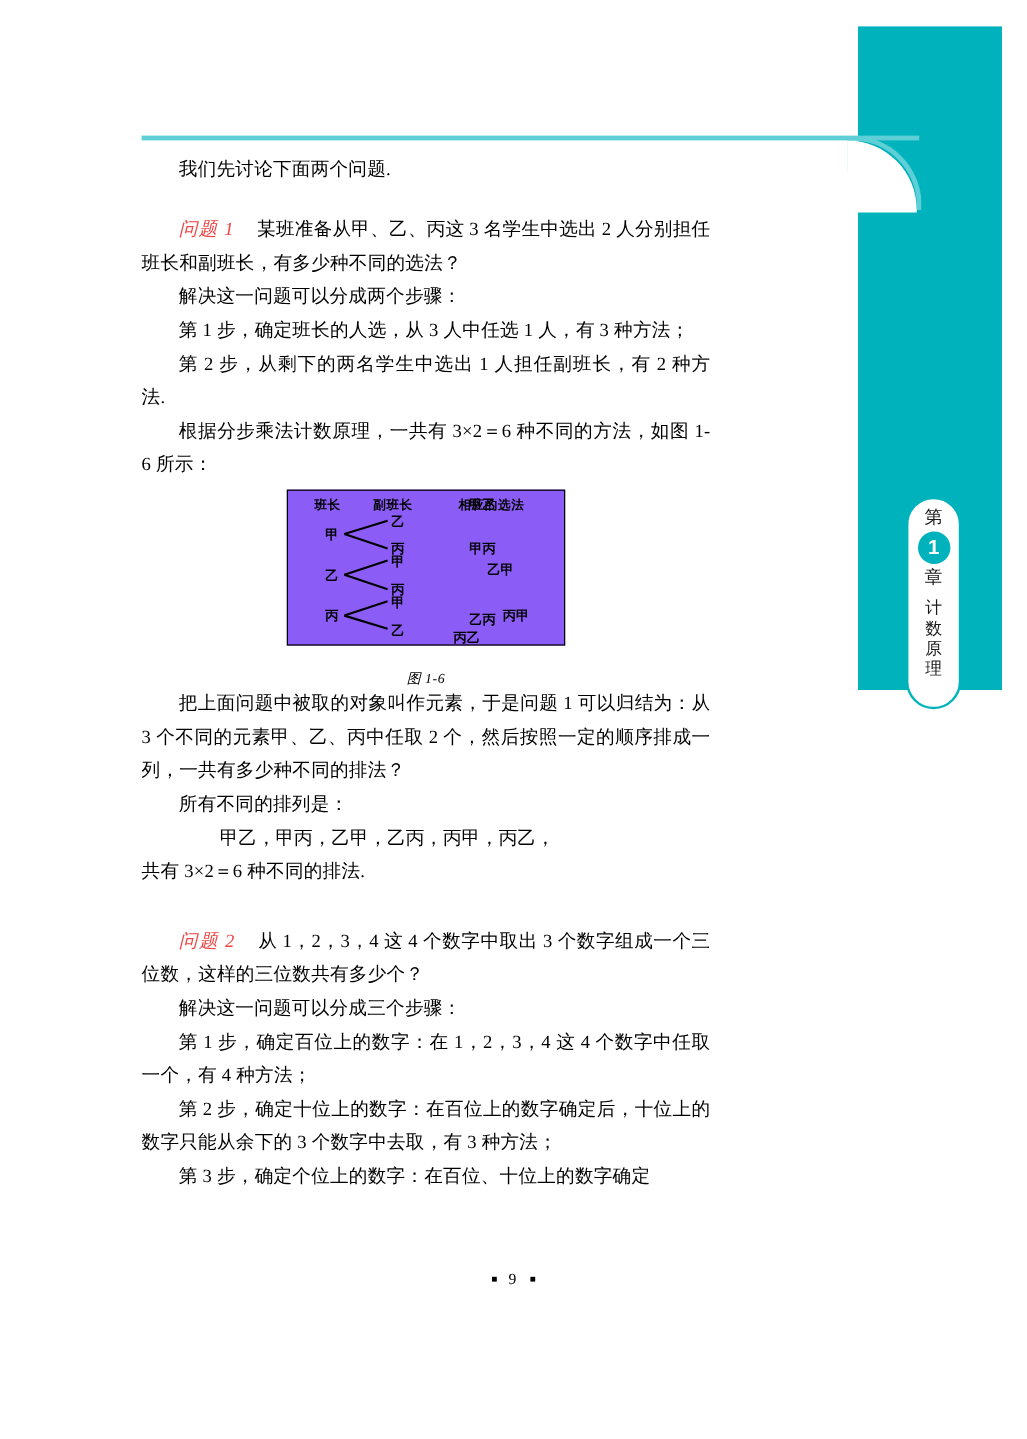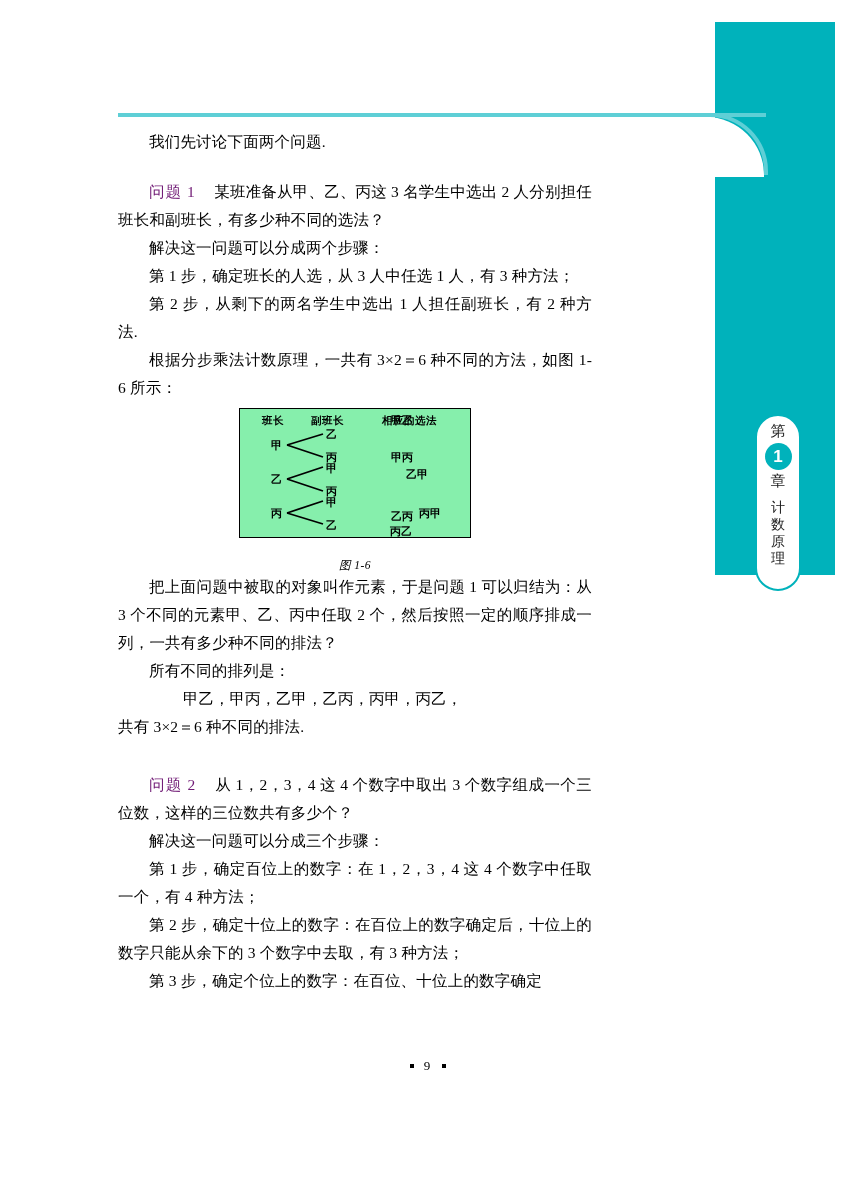--- a/index.html
+++ b/index.html
@@ -129,23 +129,24 @@
     font-size: 15.5px;
     line-height: 28px;
     text-align: justify;
     text-justify: inter-ideograph;
     letter-spacing: 0.2px;
   }
   p.indent { text-indent: 2em; }
   .spacer-md { height: 22px; }
   .spacer-lg { height: 30px; }
   .q-label {
-    color: #701a75;
+    color: #ef4444;
     font-weight: normal;
     letter-spacing: 1px;
+    font-style: italic;
   }
   .q-gap { display: inline-block; width: 1.2em; }
   .centered-line {
     margin: 0;
     font-size: 15.5px;
     line-height: 28px;
     padding-left: 4.2em;
     font-family: Liberation Serif, serif;
   }
 
@@ -156,21 +157,21 @@
     display: flex;
     flex-direction: column;
     align-items: center;
   }
   .fig-box {
     width: 232px;
     height: 130px;
     border: 1.5px solid #000000;
     box-sizing: border-box;
     position: relative;
-    background: #86efac;
+    background: #8b5cf6;
   }
   .fig-caption {
     font-size: 11.5px;
     margin-top: 20px;
     letter-spacing: 0.5px;
     font-family: "Liberation Serif", serif;
     font-style: italic;
   }
   .fig-head {
     position: absolute;
@@ -285,21 +286,21 @@
       <span class="fig-node" style="left:86px; top:52px;">甲</span>
       <span class="fig-node" style="left:86px; top:75px;">丙</span>
       <span class="fig-node" style="left:86px; top:86px;">甲</span>
       <span class="fig-node" style="left:86px; top:109px;">乙</span>
 
       <span class="fig-result" style="left:151px; top:4px;">甲乙</span>
       <span class="fig-result" style="left:151px; top:41px;">甲丙</span>
       <span class="fig-result" style="left:166px; top:58px;">乙甲</span>
       <span class="fig-result" style="left:151px; top:79px;margin-top:21px;">乙丙</span>
       <span class="fig-result" style="left:151px; top:97px;padding-left:28px;">丙甲</span>
-      <span class="fig-result" style="left:150px; top:115px;">丙乙</span>
+      <span class="fig-result" style="left:138px; top:115px;">丙乙</span>
 
     </div>
     <div class="fig-caption">图 1-6</div>
   </div>
 
   <p class="para indent">把上面问题中被取的对象叫作元素，于是问题 1 可以归结为：从 3 个不同的元素甲、乙、丙中任取 2 个，然后按照一定的顺序排成一列，一共有多少种不同的排法？</p>
   <p class="para indent">所有不同的排列是：</p>
   <p class="centered-line">甲乙，甲丙，乙甲，乙丙，丙甲，丙乙，</p>
   <p class="para">共有 3×2＝6 种不同的排法.</p>
 

